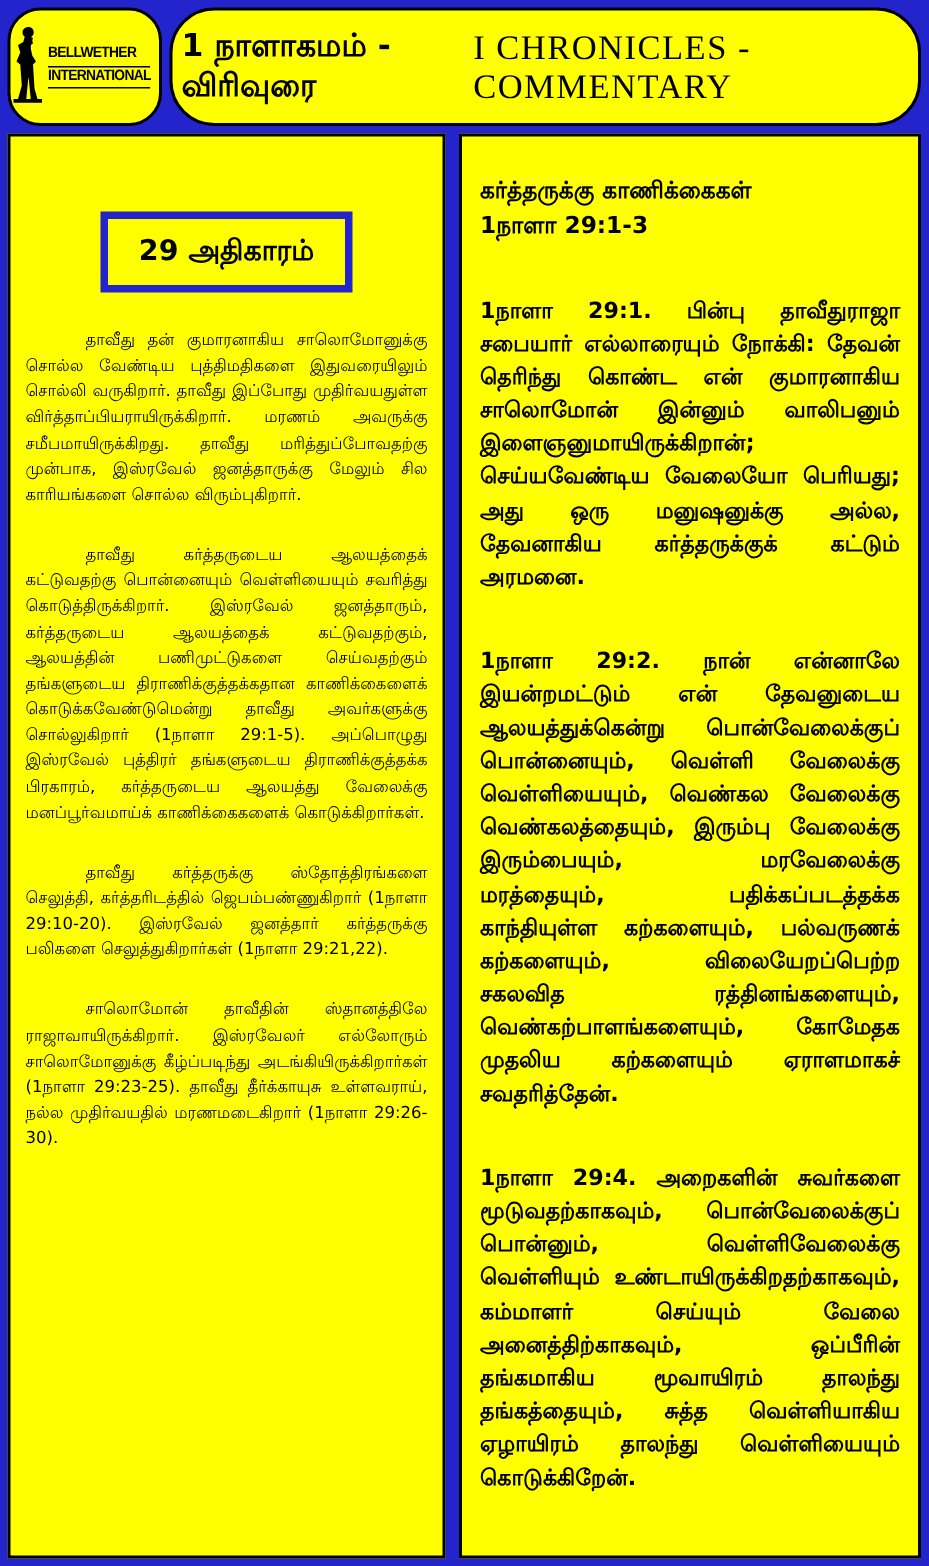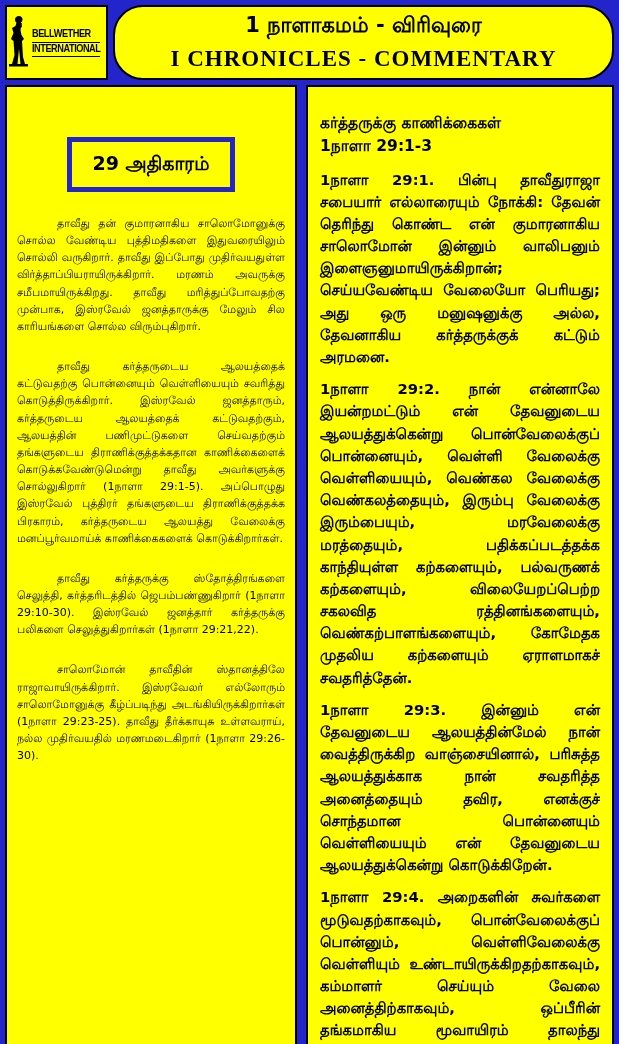--- a/index.html
+++ b/index.html
@@ -20,39 +20,40 @@
   .panel {
     background: #FFFF00;
     border: 2px solid #000;
   }
   
   .header { display: flex; gap: 5px; height: 79px; }
   .logo-box {
     width: 103px; flex: 0 0 103px;
     display: flex; align-items: center; justify-content: center; gap: 3px;
     padding: 4px 2px;
+    border-radius: 22px;
   }
   .logo-fig { flex: 0 0 auto; }
   .logo-text {
     font-family: "Liberation Sans", sans-serif;
     font-weight: bold; font-size: 10px; line-height: 1.25;
     letter-spacing: -0.5px; transform: scaleX(0.92); transform-origin: left;
     white-space: nowrap;
   }
   .logo-text .l1 { border-bottom: 1.5px solid #000; padding-bottom: 1px; }
   .logo-text .l2 { border-bottom: 1.5px solid #000; padding-bottom: 1px; }
   .title-box {
     flex: 1 1 auto;
-    display: flex; flex-direction: column; align-items: center; justify-content: center;
+    display: flex; flex-direction: row; align-items: center; justify-content: center;
     gap: 6px; padding: 6px; border-radius: 30px;
   }
   .title-tamil { font-weight: bold; font-size: 21px; }
   .title-english {
     font-family: "Liberation Serif", serif;
-    font-weight: bold; font-size: 23px; letter-spacing: 1px;
+    font-weight: normal; font-size: 23px; letter-spacing: 1px;
   }
   
   .content { display: flex; gap: 9px; flex: 1 1 auto; }
   .col { padding: 6px 10px 10px 10px; overflow: hidden; }
   .col-left  { flex: 0 0 292px; width: 292px; }
   .col-right { flex: 1 1 auto; padding: 6px 12px 10px 12px; }
   .chapter-box {
     width: 168px;
     margin: 44px auto 0 auto;
     border: 5px solid #2424CC;
@@ -70,21 +71,21 @@
   }
   .col-right .heading {
     font-weight: bold; font-size: 15.5px; line-height: 1.5;
     margin-top: 19px;
   }
   .col-right .para {
     font-weight: bold;
     font-size: 14.8px;
     line-height: 1.5;
     text-indent: 0;
-    margin-top: 10px;
+    margin-top: 34px;
   }
 </style>
 </head>
 <body>
 
 <div class="page">
 
   <div class="header">
 
     <div class="panel logo-box">
@@ -108,32 +109,31 @@
 
 
   </div>
 
   <div class="content">
 
     <div class="panel col col-left">
       <div class="chapter-box">29 அதிகாரம்</div>
       <div class="para">தாவீது தன் குமாரனாகிய சாலொமோனுக்கு சொல்ல வேண்டிய புத்திமதிகளை இதுவரையிலும் சொல்லி வருகிறார். தாவீது இப்போது முதிர்வயதுள்ள விர்த்தாப்பியராயிருக்கிறார். மரணம் அவருக்கு சமீபமாயிருக்கிறது. தாவீது மரித்துப்போவதற்கு முன்பாக, இஸ்ரவேல் ஜனத்தாருக்கு மேலும் சில காரியங்களை சொல்ல விரும்புகிறார்.</div>
       <div class="para">தாவீது கர்த்தருடைய ஆலயத்தைக் கட்டுவதற்கு பொன்னையும் வெள்ளியையும் சவரித்து கொடுத்திருக்கிறார். இஸ்ரவேல் ஜனத்தாரும், கர்த்தருடைய ஆலயத்தைக் கட்டுவதற்கும், ஆலயத்தின் பணிமுட்டுகளை செய்வதற்கும் தங்களுடைய திராணிக்குத்தக்கதான காணிக்கைளைக் கொடுக்கவேண்டுமென்று தாவீது அவர்களுக்கு சொல்லுகிறார் (1நாளா 29:1-5). அப்பொழுது இஸ்ரவேல் புத்திரர் தங்களுடைய திராணிக்குத்தக்க பிரகாரம், கர்த்தருடைய ஆலயத்து வேலைக்கு மனப்பூர்வமாய்க் காணிக்கைகளைக் கொடுக்கிறார்கள்.</div>
-      <div class="para">தாவீது கர்த்தருக்கு ஸ்தோத்திரங்களை செலுத்தி, கர்த்தரிடத்தில் ஜெபம்பண்ணுகிறார் (1நாளா 29:10-30). இஸ்ரவேல் ஜனத்தார் கர்த்தருக்கு பலிகளை செலுத்துகிறார்கள் (1நாளா 29:21,22).</div>
+      <div class="para">தாவீது கர்த்தருக்கு ஸ்தோத்திரங்களை செலுத்தி, கர்த்தரிடத்தில் ஜெபம்பண்ணுகிறார் (1நாளா 29:10-20). இஸ்ரவேல் ஜனத்தார் கர்த்தருக்கு பலிகளை செலுத்துகிறார்கள் (1நாளா 29:21,22).</div>
       <div class="para">சாலொமோன் தாவீதின் ஸ்தானத்திலே ராஜாவாயிருக்கிறார். இஸ்ரவேலர் எல்லோரும் சாலொமோனுக்கு கீழ்ப்படிந்து அடங்கியிருக்கிறார்கள் (1நாளா 29:23-25). தாவீது தீர்க்காயுசு உள்ளவராய், நல்ல முதிர்வயதில் மரணமடைகிறார் (1நாளா 29:26-30).</div>
 
     </div>
 
     <div class="panel col col-right">
       <div class="heading">
         <div>கர்த்தருக்கு காணிக்கைகள்</div>
         <div>1நாளா 29:1-3</div>
       </div>
       <div class="para">1நாளா 29:1. பின்பு தாவீதுராஜா சபையார் எல்லாரையும் நோக்கி: தேவன் தெரிந்து கொண்ட என் குமாரனாகிய சாலொமோன் இன்னும் வாலிபனும் இளைஞனுமாயிருக்கிறான்; செய்யவேண்டிய வேலையோ பெரியது; அது ஒரு மனுஷனுக்கு அல்ல, தேவனாகிய கர்த்தருக்குக் கட்டும் அரமனை.</div>
       <div class="para">1நாளா 29:2. நான் என்னாலே இயன்றமட்டும் என் தேவனுடைய ஆலயத்துக்கென்று பொன்வேலைக்குப் பொன்னையும், வெள்ளி வேலைக்கு வெள்ளியையும், வெண்கல வேலைக்கு வெண்கலத்தையும், இரும்பு வேலைக்கு இரும்பையும், மரவேலைக்கு மரத்தையும், பதிக்கப்படத்தக்க காந்தியுள்ள கற்களையும், பல்வருணக் கற்களையும், விலையேறப்பெற்ற சகலவித ரத்தினங்களையும், வெண்கற்பாளங்களையும், கோமேதக முதலிய கற்களையும் ஏராளமாகச் சவதரித்தேன்.</div>
-      <div class="para">1நாளா 29:3. இன்னும் என் தேவனுடைய ஆலயத்தின்மேல் நான் வைத்திருக்கிற வாஞ்சையினால், பரிசுத்த ஆலயத்துக்காக நான் சவதரித்த அனைத்தையும் தவிர, எனக்குச் சொந்தமான பொன்னையும் வெள்ளியையும் என் தேவனுடைய ஆலயத்துக்கென்று கொடுக்கிறேன்.</div>
       <div class="para">1நாளா 29:4. அறைகளின் சுவர்களை மூடுவதற்காகவும், பொன்வேலைக்குப் பொன்னும், வெள்ளிவேலைக்கு வெள்ளியும் உண்டாயிருக்கிறதற்காகவும், கம்மாளர் செய்யும் வேலை அனைத்திற்காகவும், ஒப்பீரின் தங்கமாகிய மூவாயிரம் தாலந்து தங்கத்தையும், சுத்த வெள்ளியாகிய ஏழாயிரம் தாலந்து வெள்ளியையும் கொடுக்கிறேன்.</div>
 
     </div>
 
   </div>
 
 </div>
 
 </body></html>

